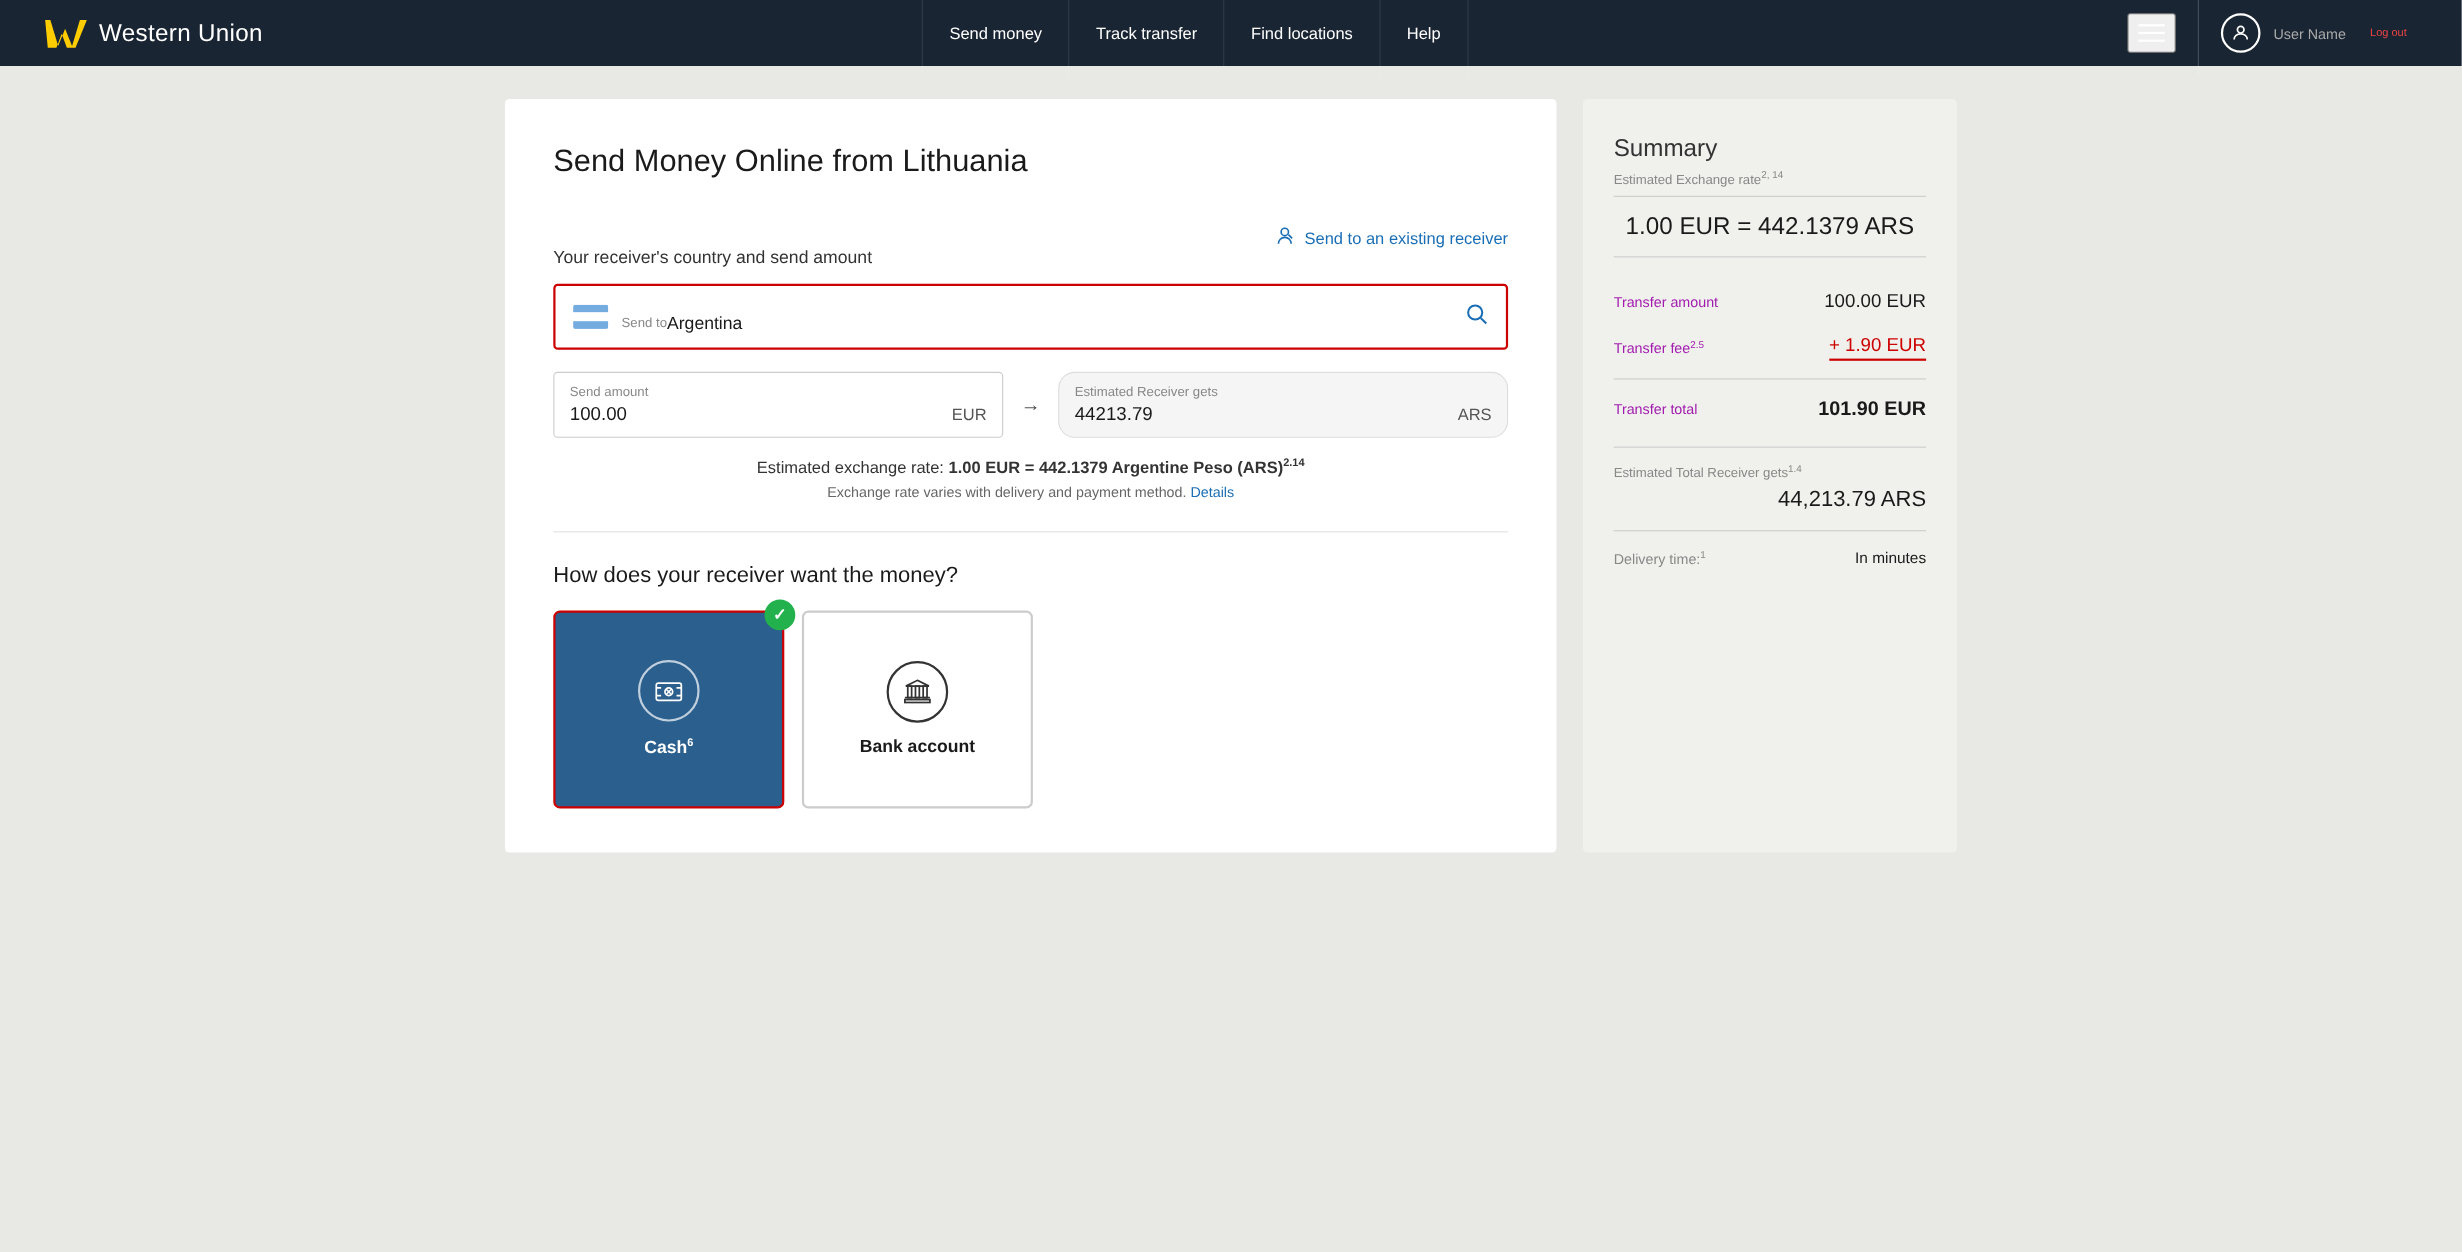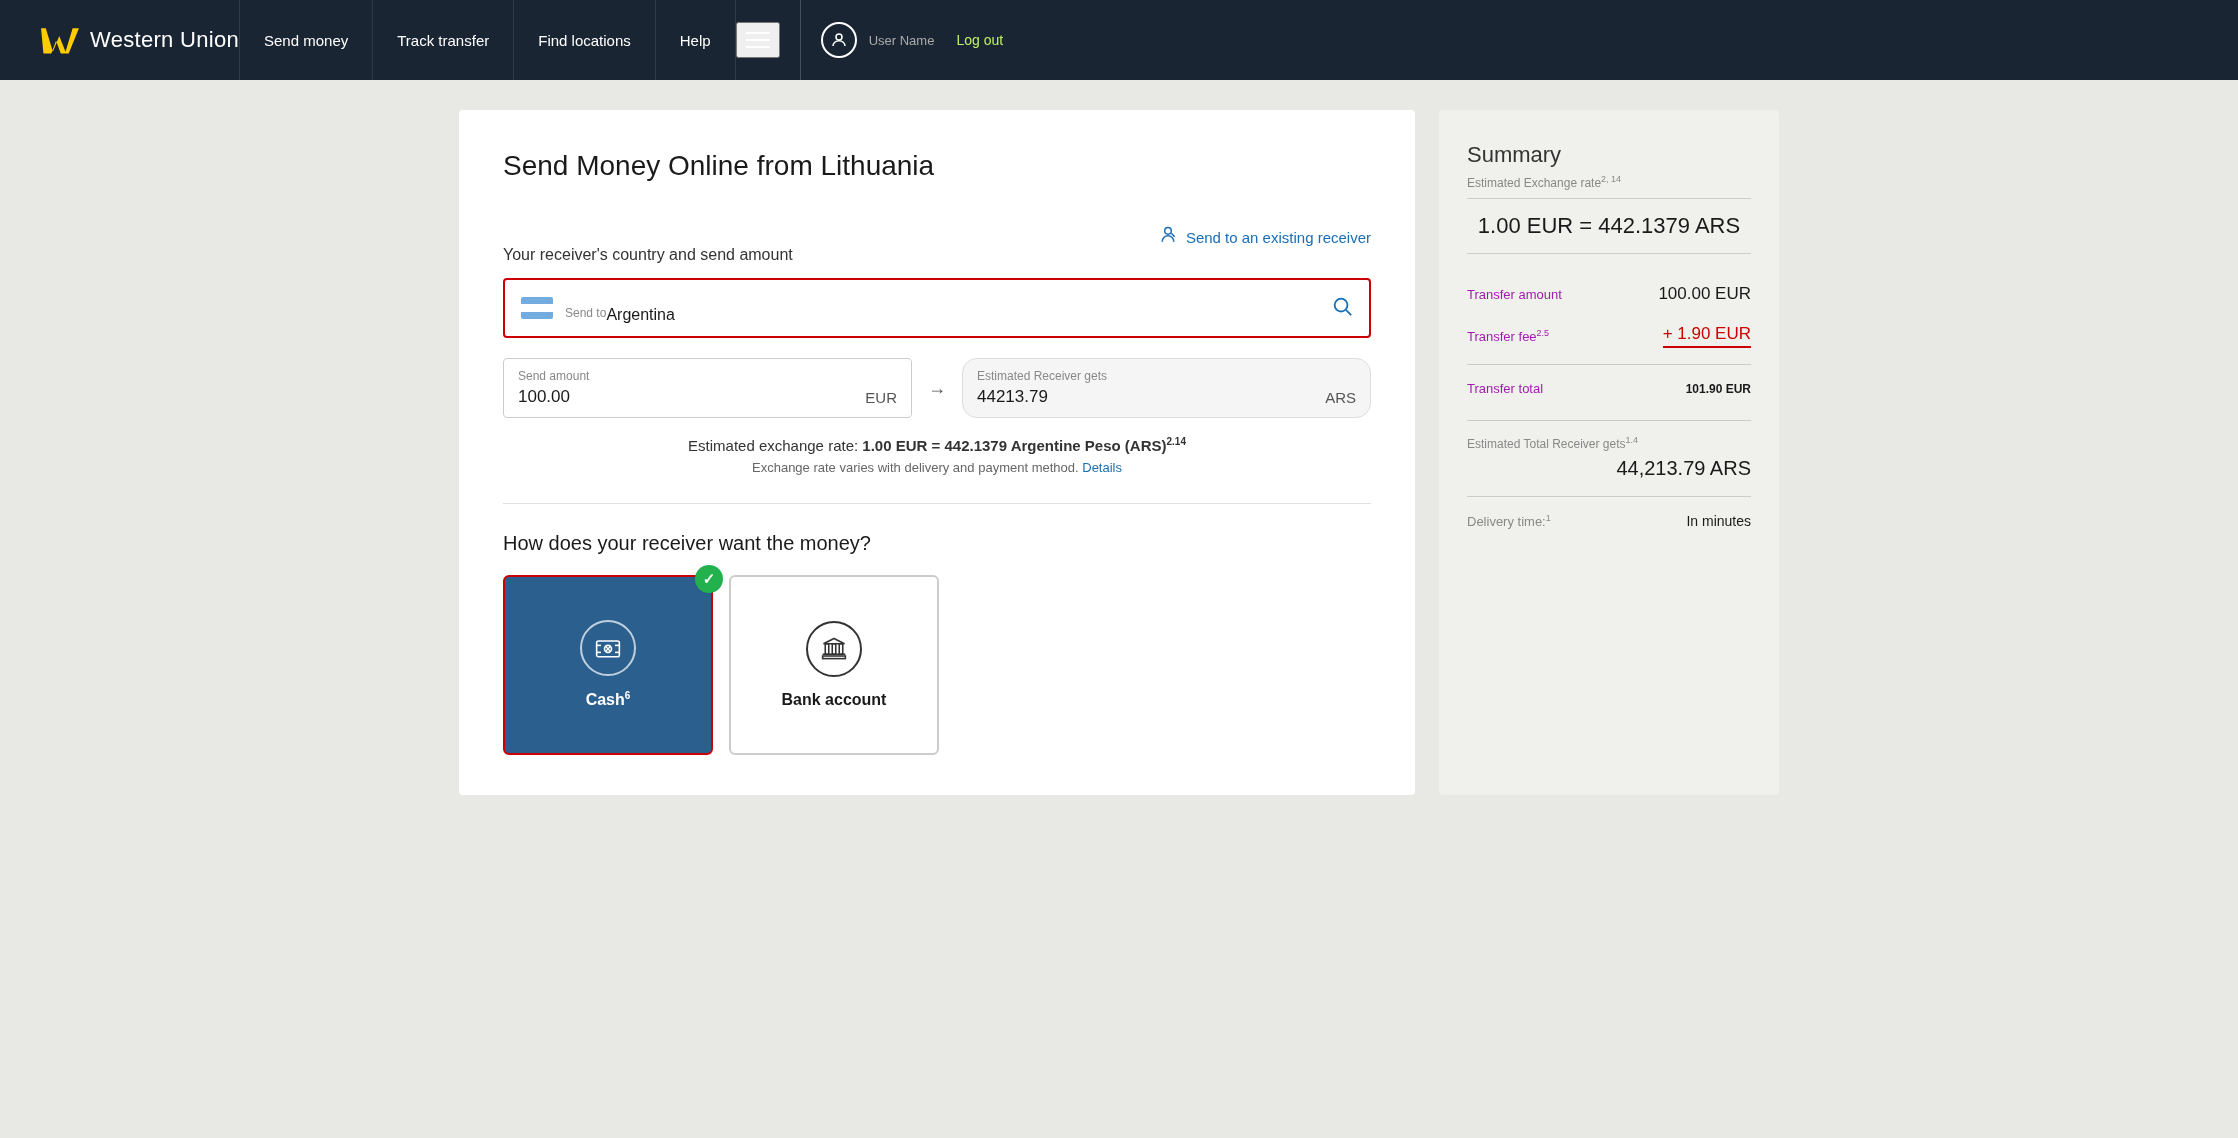--- a/index.html
+++ b/index.html
@@ -4,22 +4,22 @@
   <style>
     * { box-sizing: border-box; margin: 0; padding: 0; }
     body { font-family: 'Helvetica Neue', Arial, sans-serif; background: #e8e8e4; min-height: 100vh; }
 
     
     .header {
       background: #1a2533;
       display: flex;
       align-items: center;
       padding: 0 40px;
-      height: 80px;
-      justify-content: flex-start;
+      height: 60px;
+      justify-content: space-between;
     }
     .header-left {
       display: flex;
       align-items: center;
       gap: 12px;
     }
     .wu-logo {
       display: flex;
       align-items: center;
       gap: 10px;
@@ -90,22 +90,22 @@
     }
     .user-name {
       color: #aaa;
       font-size: 13px;
       max-width: 120px;
       overflow: hidden;
       text-overflow: ellipsis;
       white-space: nowrap;
     }
     .logout-btn {
-      color: #bef264;
-      font-size: 14px;
+      color: #ef4444;
+      font-size: 10px;
       cursor: pointer;
       padding: 6px 10px;
     }
 
     
     .main-content {
       display: flex;
       gap: 24px;
       padding: 30px 40px;
       max-width: 1400px;
@@ -402,21 +402,21 @@
       font-weight: 400;
     }
     .fee-row .summary-row-value {
       color: #cc0000;
     }
     .fee-underline {
       border-bottom: 2px solid #cc0000;
       padding-bottom: 2px;
     }
     .total-row .summary-row-value {
-      font-size: 12px;
+      font-size: 18px;
       font-weight: 600;
       text-align: right;
     }
     .summary-divider {
       height: 1px;
       background: #ccc;
       margin: 6px 0;
     }
     .receiver-gets-section {
       margin-top: 14px;

